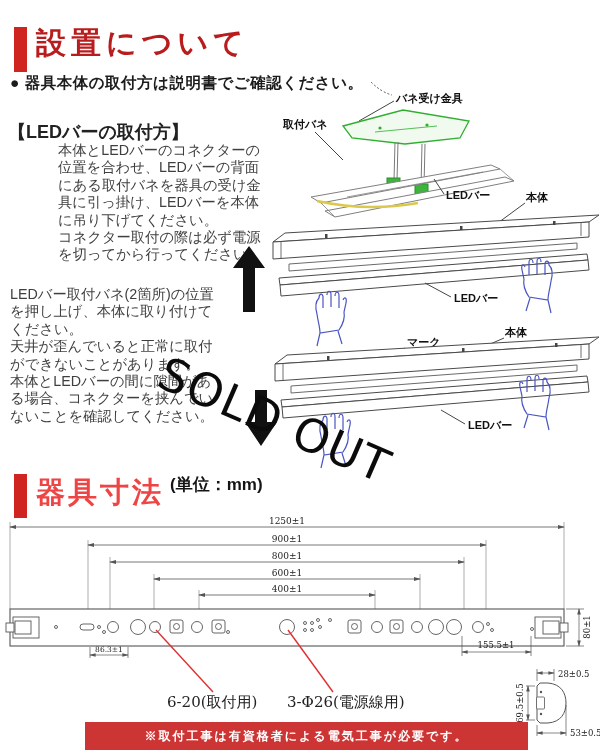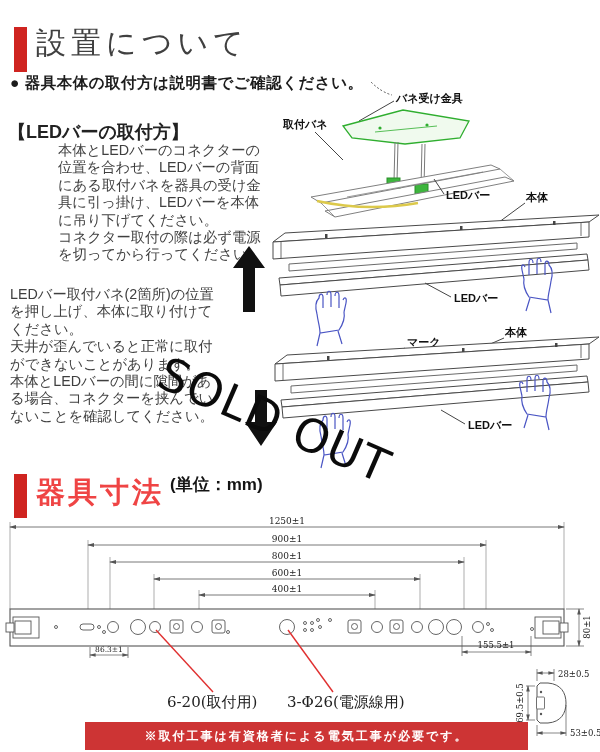--- a/index.html
+++ b/index.html
@@ -1,21 +1,21 @@
 <!DOCTYPE html>
 <html><head>
 <meta charset="utf-8">
 <style>
   html,body{margin:0;padding:0;background:#fff;}
   #page{position:relative;width:600px;height:752px;background:#fff;overflow:hidden;
         font-family:"Liberation Sans",sans-serif;color:#222;}
   .abs{position:absolute;}
   
   .red-bar{position:absolute;width:13px;background:#cf2420;}
-  .h-title{position:absolute;font-weight:normal;color:#404040;letter-spacing:5px;font-size:30px;line-height:1;text-align:center;}
+  .h-title{position:absolute;font-weight:bold;color:#b91c1c;letter-spacing:5px;font-size:30px;line-height:1;text-align:center;}
   .h-title2{position:absolute;font-weight:bold;color:#ef4444;letter-spacing:3px;font-size:29px;line-height:1;}
   .h-unit{position:absolute;font-weight:bold;color:#141414;font-size:17px;line-height:1;}
   .notice{position:absolute;font-weight:bold;font-size:15.5px;color:#1c1c1c;letter-spacing:.5px;}
   .sub-head{position:absolute;font-weight:bold;font-size:18px;color:#222;}
   .para{position:absolute;width:262px;font-size:14.3px;line-height:17.4px;color:#3f3f3f;white-space:pre-line;}
   
   .stamp{position:absolute;left:172px;top:346px;font-size:46px;color:#0b0b0b;
          letter-spacing:1px;white-space:nowrap;transform:rotate(23.5deg);transform-origin:0 0;
          font-family:"DejaVu Sans","Liberation Sans",sans-serif;}
   

